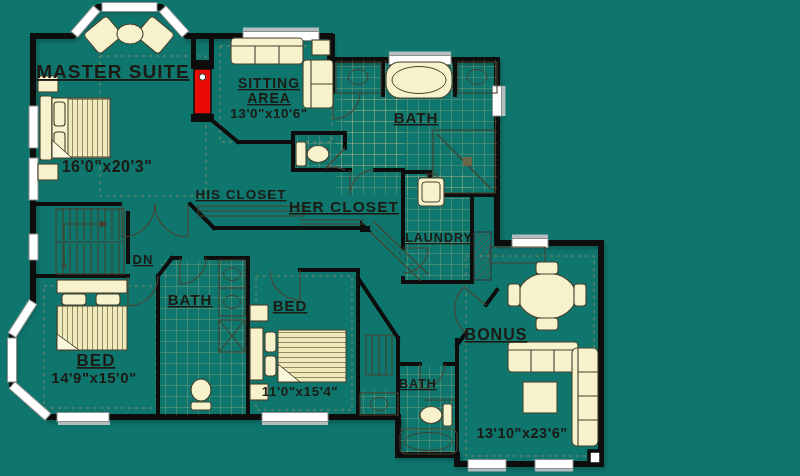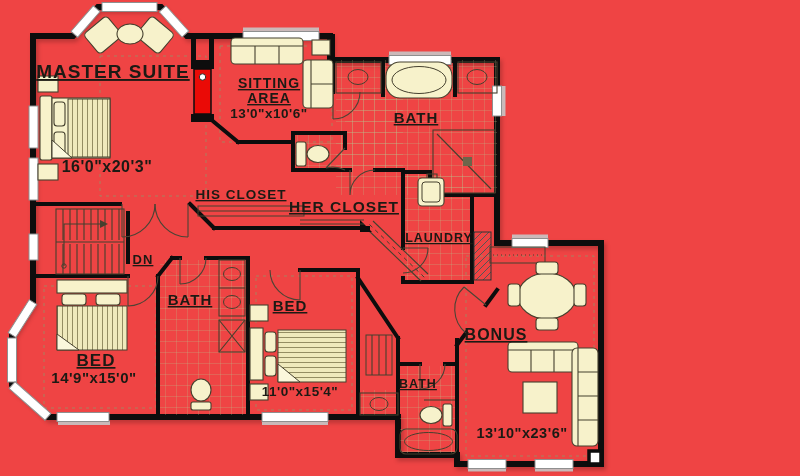--- a/index.html
+++ b/index.html
@@ -1,16 +1,16 @@
 <!DOCTYPE html>
 <html><head>
 <meta charset="utf-8">
 <style>
   html,body{margin:0;padding:0;background:#ffffff;}
-  .stage{position:relative;width:800px;height:476px;background:#ef4444;overflow:hidden;
+  .stage{position:relative;width:800px;height:476px;background:#0f766e;overflow:hidden;
          font-family:"Liberation Sans", sans-serif;}
   svg{display:block}
   text{font-family:"Liberation Sans", sans-serif;fill:#1c1a14;}
   .rname{font-weight:bold;text-decoration:underline;letter-spacing:1px;}
   .dims{font-weight:bold;letter-spacing:0.5px;}
   .wall{stroke:#0d0d0d;fill:none;stroke-linecap:square;}
   .thin{stroke:#45402e;stroke-width:1.1;fill:none;}
   .furn{fill:#F7F2CB;stroke:#45402e;stroke-width:1.1;}
   .door{stroke:#4a4435;stroke-width:1.1;fill:none;}
   .dash{stroke:#9a9166;stroke-width:1;fill:none;stroke-dasharray:3,4;opacity:.8;}

